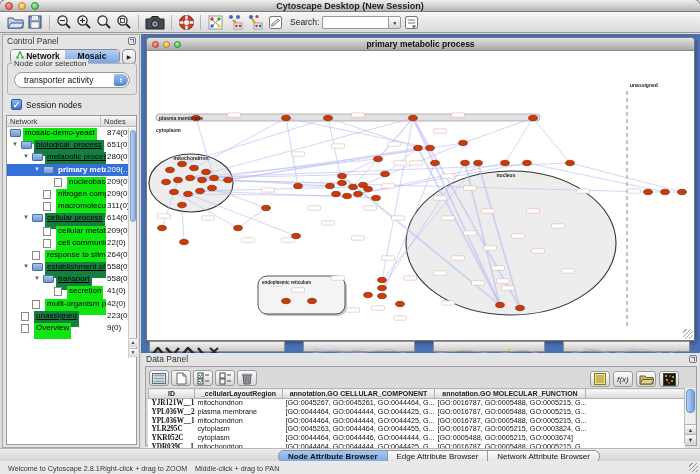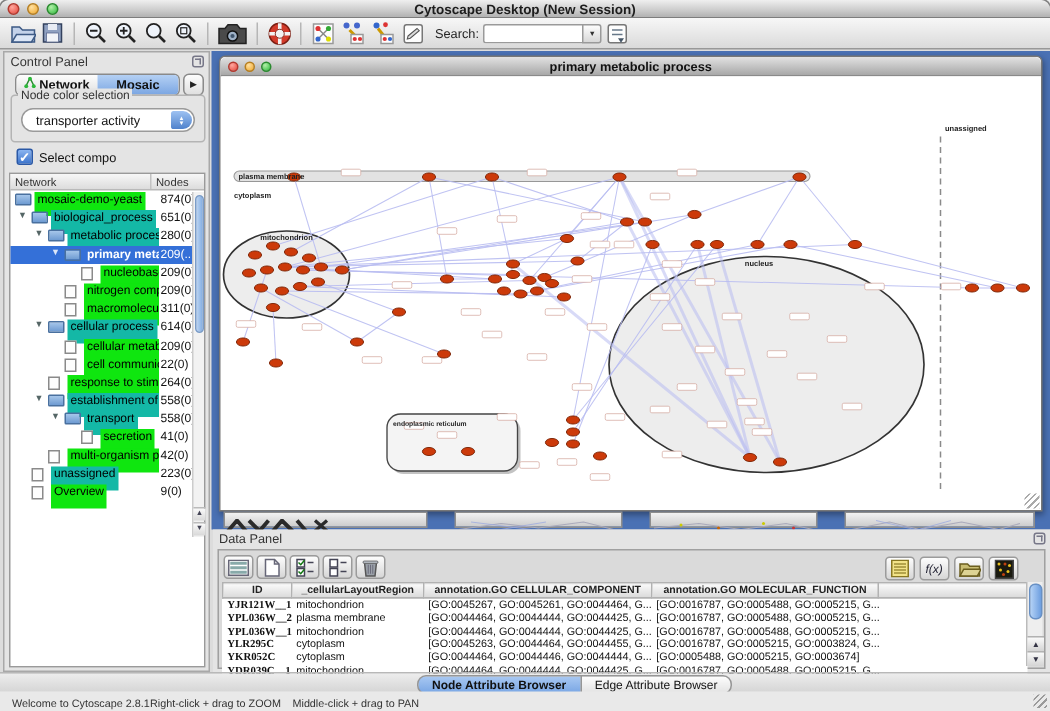--- a/index.html
+++ b/index.html
@@ -53,21 +53,21 @@
   .tree-rows{position:relative;}
   .tree-row{position:relative;height:12.2px;}
   .tree-row.sel{background:#3470d8;}
   .tr-arr{position:absolute;top:2px;font-size:6px;color:#566;}
   .tree-row.sel .tr-arr{color:#dce6f8;}
   .tr-ic{position:absolute;top:2px;}
   .tr-ic.fold{width:11px;height:8px;background:linear-gradient(#a6c6ea,#6e9bd2);border:1px solid #49709f;border-radius:1px;}
   .tr-ic.file{width:8px;height:9px;background:#fdfdfd;border:1px solid #8a8a8a;}
   .tr-lb{position:absolute;top:1px;font-size:8px;color:#000;white-space:nowrap;overflow:hidden;padding:0 2px;height:16px;line-height:10px;}
   .tr-lb.g{background:#0fe60f;}
-  .tr-lb.r{background:#14b8a6;}
+  .tr-lb.r{background:#15803d;text-decoration:underline;}
   .tree-row.sel .tr-lb{color:#fff;background:none;font-weight:bold;}
   .tr-ct{position:absolute;left:100px;top:1px;font-size:8px;color:#111;}
   .tree-row.sel .tr-ct{color:#fff;}
   .tree-scroll{position:absolute;right:0;top:12px;width:8px;height:230px;background:#f2f2f2;border-left:1px solid #ccc;}
   .ts-thumb{position:absolute;left:1px;top:2px;width:6px;height:92px;border-radius:3px;background:linear-gradient(90deg,#bcd4f2,#84aee2);border:1px solid #7a9cc8;}
   .ts-arr{position:absolute;left:0;width:8px;height:9px;font-size:5px;text-align:center;color:#445;background:linear-gradient(#fafafa,#d8d8d8);border-top:1px solid #bbb;}
   
   .desktop{position:absolute;left:141px;top:34px;width:559px;height:319px;background:#4a71b4;}
   .net-window{position:absolute;left:5px;top:3px;width:549px;height:304px;background:#fff;border:1px solid #777;border-radius:4px 4px 0 0;box-shadow:1px 2px 4px rgba(0,0,0,.35);}
   .nw-titlebar{position:relative;height:13px;background:linear-gradient(#e2e2e2,#b9b9b9 70%,#a8a8a8);border-bottom:1px solid #8a8a8a;border-radius:4px 4px 0 0;}
@@ -259,21 +259,21 @@
       <div class="combo">
         <span class="combo-text">transporter activity</span>
         <span class="combo-btn">
             <span>▲</span>
             <span>▼</span>
           </span>
       </div>
     </div>
     <div class="checkrow">
       <span class="checkbox">✓</span>
-      <span class="checklabel">Select compo</span>
+      <span class="checklabel">Session nodes</span>
     </div>
     <div class="tree-box">
       <div class="tree-header">
         <span class="th-net">Network</span>
         <span class="th-nodes">Nodes</span>
       </div>
       <div class="tree-rows" id="treeRows">
           <div class="tree-row">
             <span class="tr-ic fold" style="left: 3px;"></span>
             <span class="tr-lb g" style="left: 16px; max-width: 83px;">mosaic-demo-yeast</span>
@@ -741,20 +741,21 @@
         <div class="dps-arr" style="top:36px">▲</div>
         <div class="dps-arr" style="top:46px">▼</div>
       </div>
     </div>
   </div>
 
   <div class="attr-tabbar">
     <div class="attr-tabs" id="attrTabs">
         <div class="attr-tab sel">Node Attribute Browser</div>
         <div class="attr-tab">Edge Attribute Browser</div>
+        <div class="attr-tab">Network Attribute Browser</div>
       </div>
   </div>
 
   <div class="status-bar" id="statusBar">
       <span class="status-item" style="left: 8px; text-align: center;">Welcome to Cytoscape 2.8.1</span>
       <span class="status-item" style="left: 100px; text-align: right;">Right-click + drag to ZOOM</span>
       <span class="status-item" style="left: 195px;">Middle-click + drag to PAN</span>
     </div>
   <div class="app-grip"></div>
 </div>

